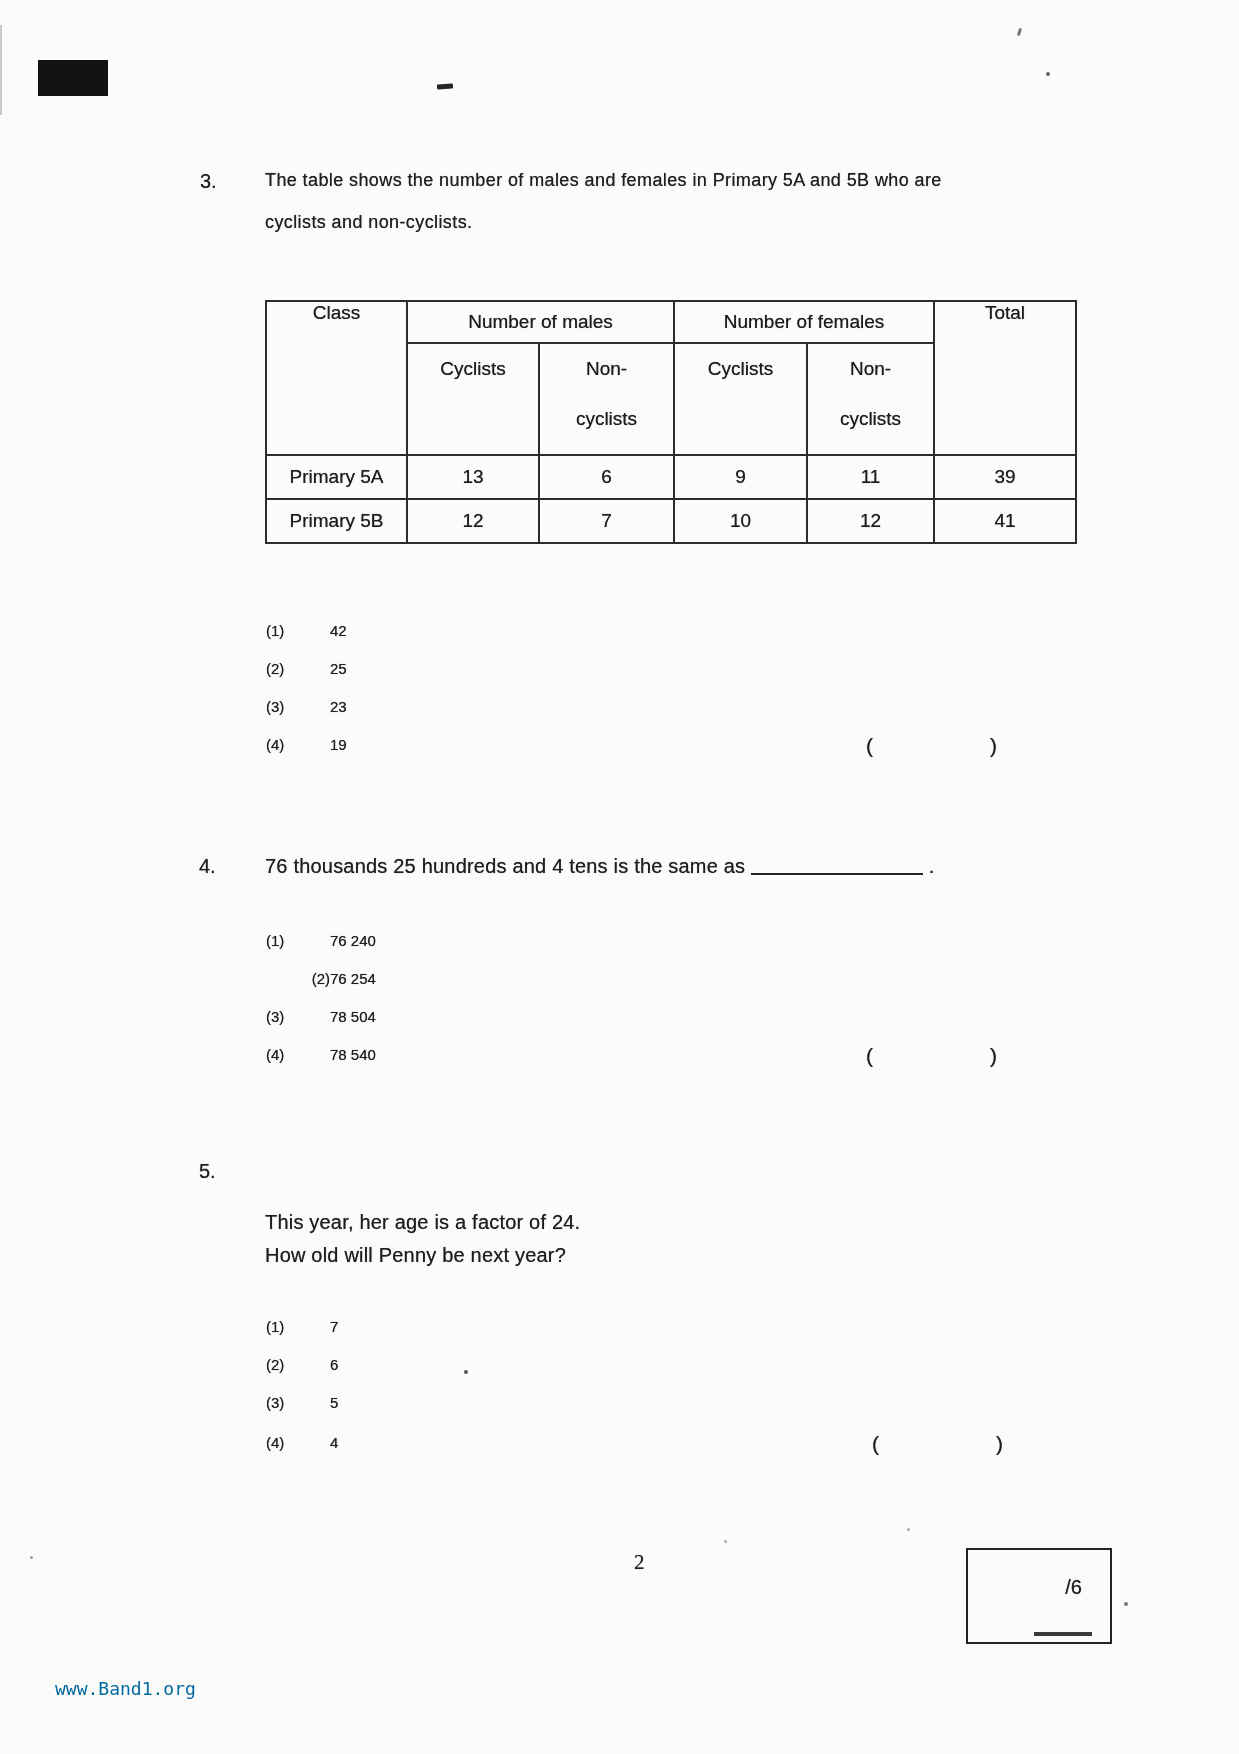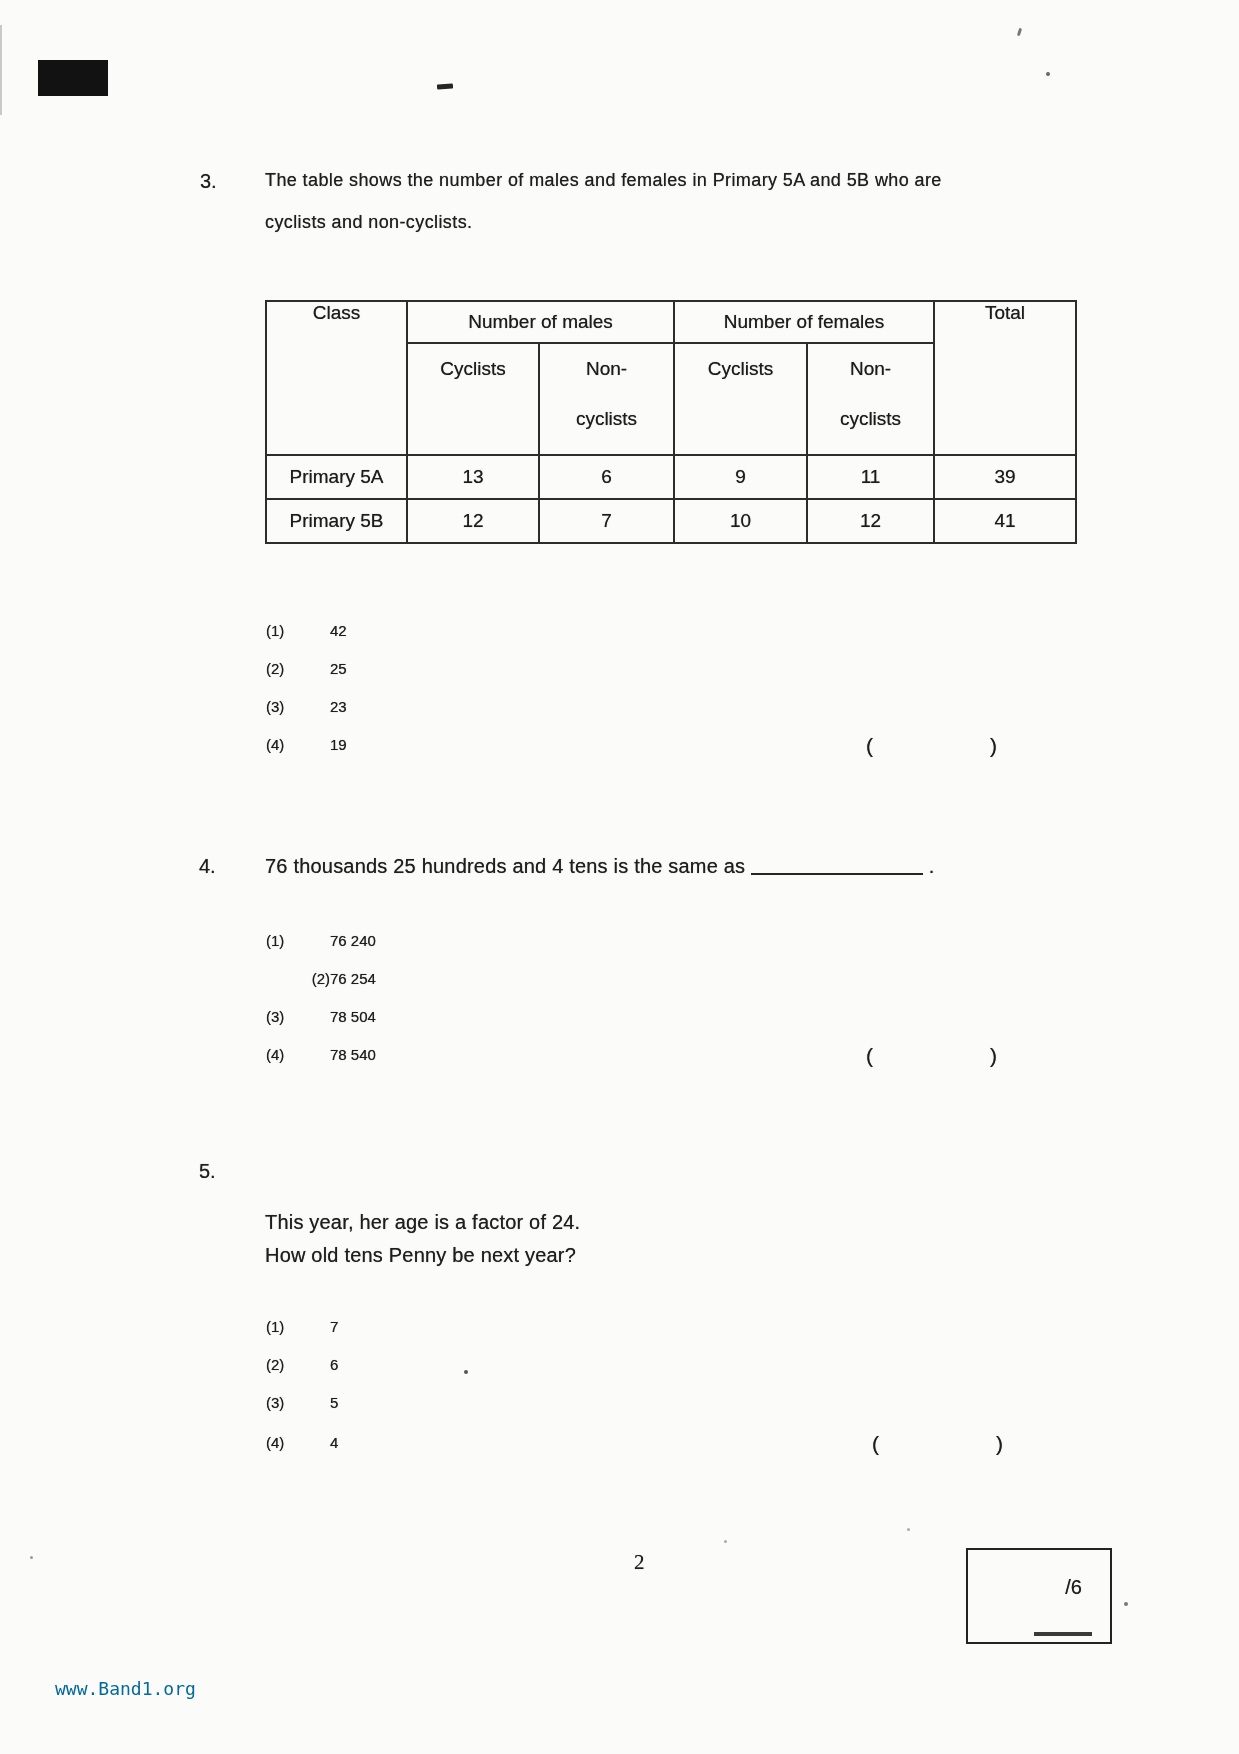--- a/index.html
+++ b/index.html
@@ -169,21 +169,21 @@
     <span class="lbl">(3)</span><span>78 504</span>
   </div>
   <div class="opt" style="top:1046px;">
     <span class="lbl">(4)</span><span>78 540</span>
   </div>
   <span class="paren" style="left:866px;top:1044px;">(</span>
   <span class="paren" style="left:990px;top:1044px;">)</span>
 
   <div class="abs qnum" style="left:199px;top:1160px;">5.</div>
   <div class="abs stem-tight" style="left:265px;top:1202px;margin-top:9px;">This year, her age is a factor of 24.</div>
-  <div class="abs stem-tight" style="left:265px;top:1244px;">How old tens Penny be next year?</div>
+  <div class="abs stem-tight" style="left:265px;top:1244px;">How old will Penny be next year?</div>
 
   <div class="opt" style="top:1318px;">
     <span class="lbl">(1)</span><span>7</span>
   </div>
   <div class="opt" style="top:1356px;">
     <span class="lbl">(2)</span><span>6</span>
   </div>
   <div class="opt" style="top:1394px;">
     <span class="lbl">(3)</span><span>5</span>
   </div>

